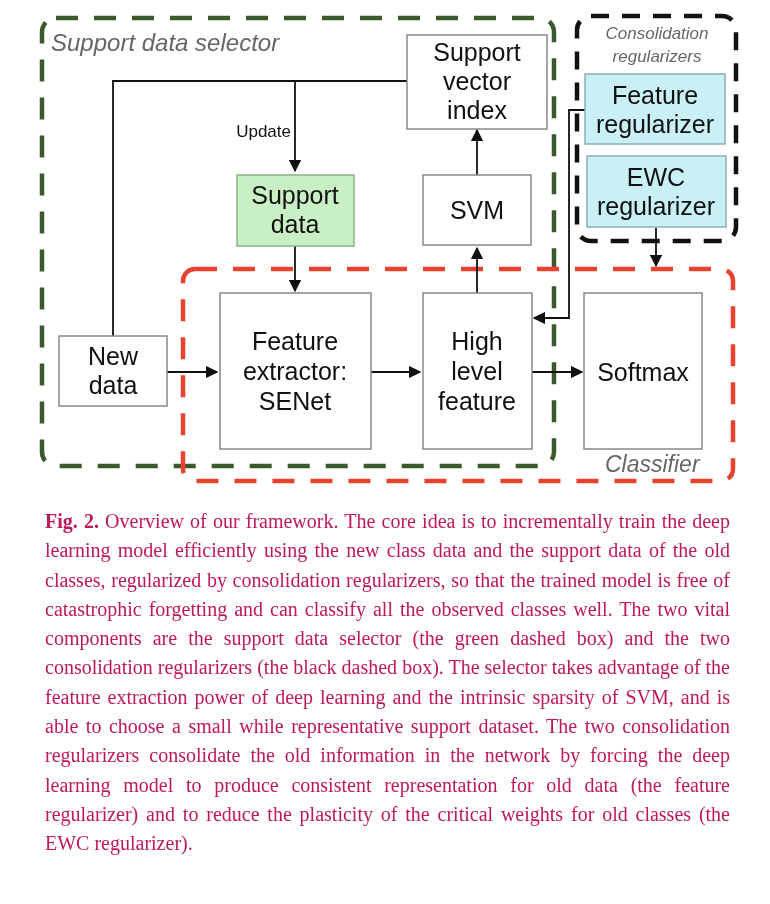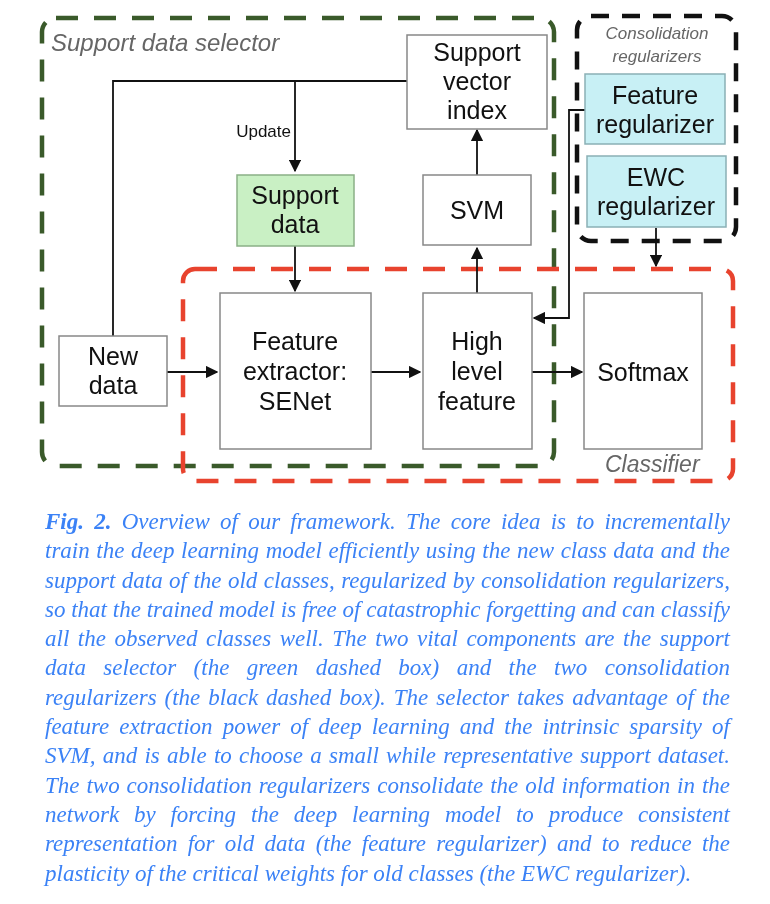--- a/index.html
+++ b/index.html
@@ -4,22 +4,22 @@
 <style>
   html, body { margin: 0; padding: 0; background: #ffffff; }
   body { width: 770px; height: 904px; position: relative; overflow: hidden; }
   #figure { position: absolute; left: 0; top: 0; width: 770px; height: 490px; }
   #figure svg { display: block; }
   .box-label { font-family: "Liberation Sans", sans-serif; font-size: 25px; fill: #111; }
   .group-label { font-family: "Liberation Sans", sans-serif; font-style: italic; fill: #666; }
   .small-label { font-family: "Liberation Sans", sans-serif; font-size: 17px; fill: #111; }
   #caption {
     position: absolute; left: 45px; top: 507px; width: 685px;
-    font-family: "Liberation Serif", serif; font-size: 23px; line-height: 29.3px;
-    color: #3b82f6; text-align: justify; font-style: italic;
+    font-family: "Liberation Serif", serif; font-size: 20px; line-height: 29.3px;
+    color: #be185d; text-align: justify;
   }
   #caption .fig-num { font-weight: bold; }
 </style>
 </head>
 <body>
 
 <div id="figure">
 <svg width="770" height="490" viewBox="0 0 770 490" xmlns="http://www.w3.org/2000/svg">
   <defs>
     <marker id="arrow" viewBox="0 0 10 10" refX="9" refY="5" markerWidth="7" markerHeight="7" orient="auto-start-reverse">

